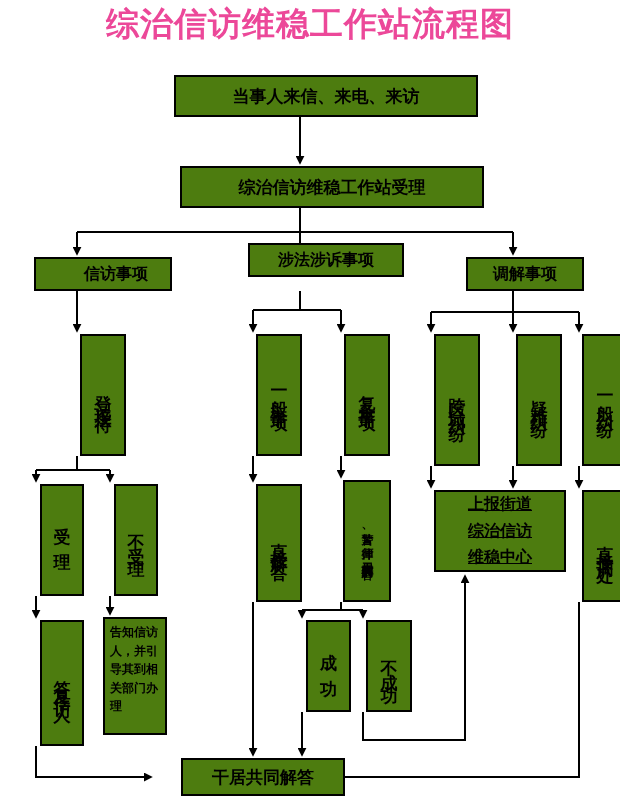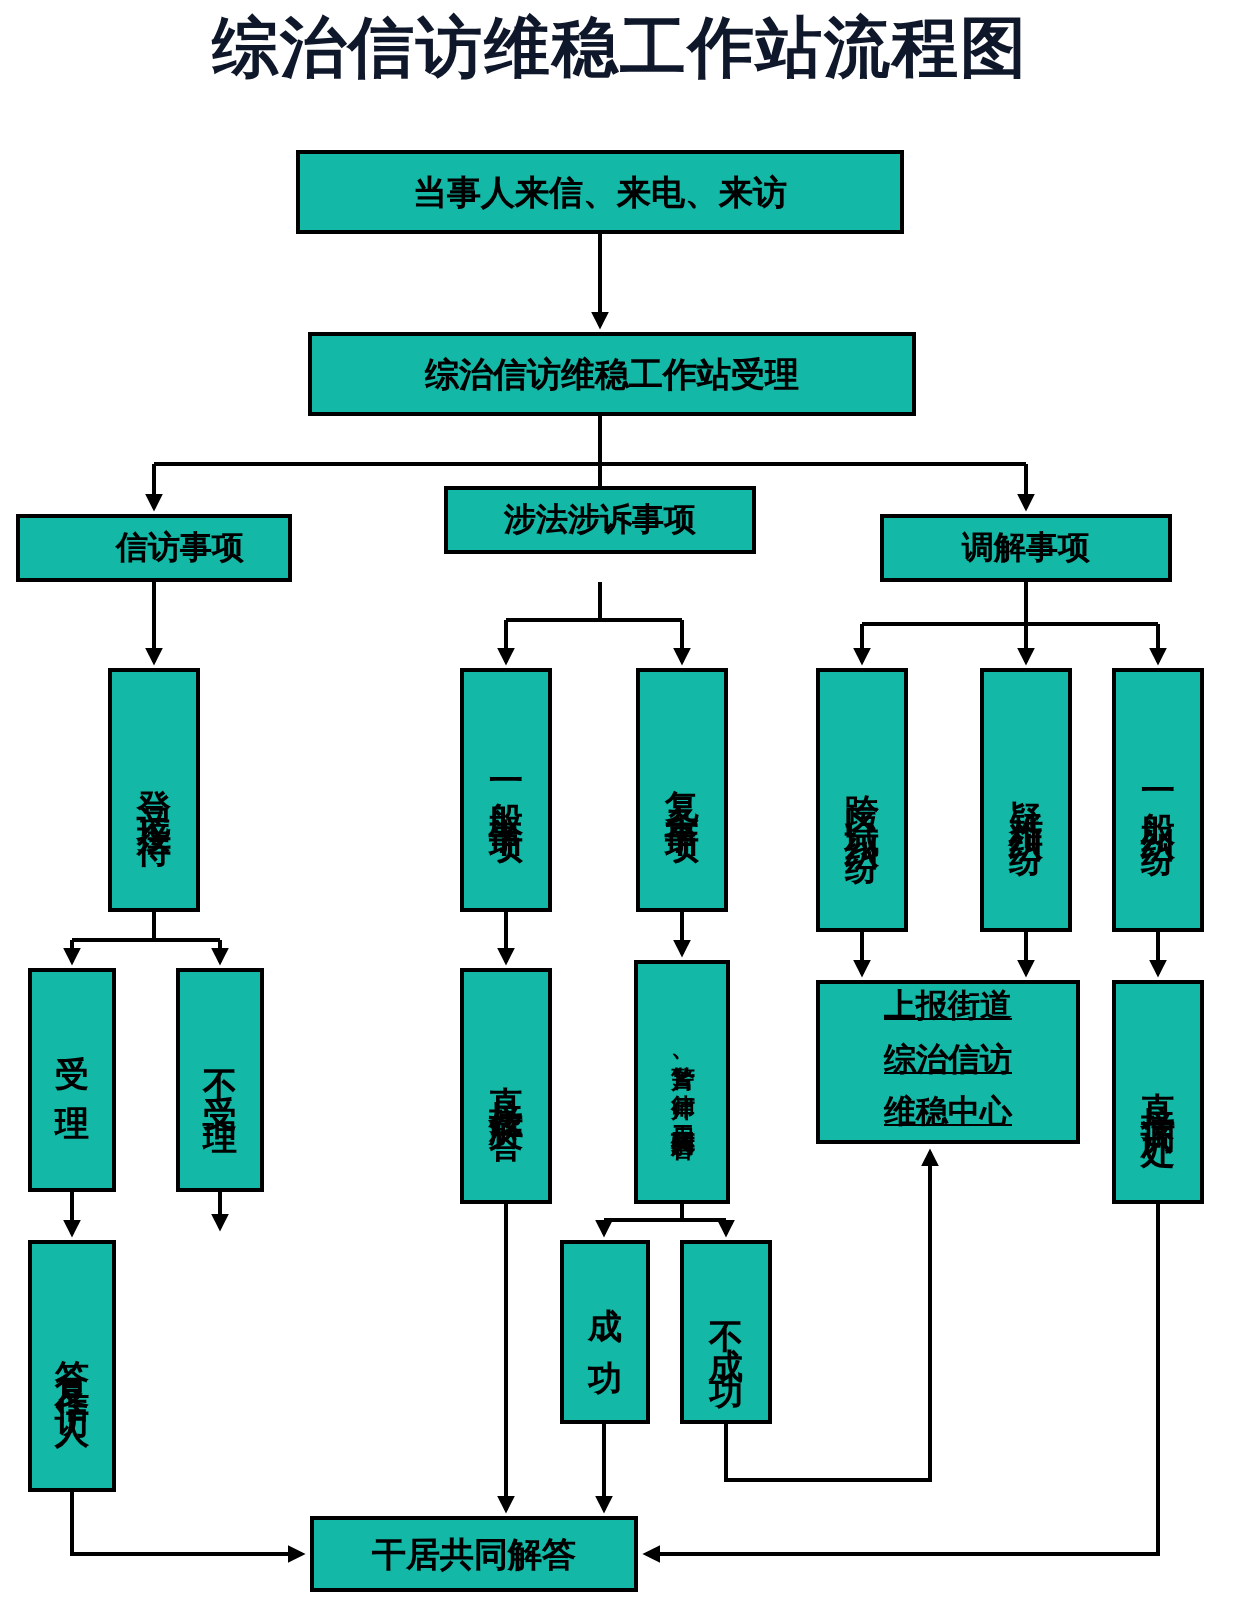--- a/index.html
+++ b/index.html
@@ -1,41 +1,41 @@
 <!DOCTYPE html>
 <html><head>
 <meta charset="utf-8">
 <style>
   html,body{margin:0;padding:0;background:#fff;}
   #stage{position:relative;width:620px;height:801px;background:#fff;
          font-family:"Liberation Sans",sans-serif;overflow:hidden;color:#000;}
   .title{position:absolute;left:0;top:2px;width:100%;text-align:center;
          font-size:33px;font-weight:bold;letter-spacing:1px;}
-  .box{position:absolute;box-sizing:border-box;border:2px solid #000;background:#14b8a6;
-       display:flex;align-items:center;justify-content:center;font-weight:bold;}
+  .box{position:absolute;box-sizing:border-box;border:2px solid #000;background:#4d7c0f;
+       display:flex;align-items:center;justify-content:center;font-weight:bold;margin-left:26px;}
   .h{font-size:17px;}
   .h2{font-size:16px;}
   .v {writing-mode:vertical-rl;text-orientation:upright;font-size:17px;letter-spacing:7px;}
   .v2{writing-mode:vertical-rl;text-orientation:upright;font-size:17px;letter-spacing:13px;}
   .v3{writing-mode:vertical-rl;text-orientation:upright;font-size:17px;letter-spacing:26px;}
   .vsm{writing-mode:vertical-lr;text-orientation:upright;font-size:12px;letter-spacing:1px;
        line-height:1.25;padding:3px 2px;}
   .wrap{font-size:12px;line-height:1.55;padding:4px 5px;align-items:flex-start;
         justify-content:flex-start;text-align:left;}
   .pre{font-size:16px;line-height:1.65;}
   .pre span{white-space:pre-line;text-align:center;text-decoration:underline;}
   svg.conn{position:absolute;left:0;top:0;}
   svg.conn line, svg.conn polyline{stroke:#000;stroke-width:2;fill:none;}
 </style>
 </head>
 <body>
 
 <div id="stage">
 
-  <div class="title" style="color: #0f172a;">综治信访维稳工作站流程图</div>
+  <div class="title" style="color: #ec4899;">综治信访维稳工作站流程图</div>
 
   <svg class="conn" width="620" height="801">
     <defs>
       <marker id="ah" viewBox="0 0 10 10" refX="8" refY="5" markerWidth="9" markerHeight="9" orient="auto" markerUnits="userSpaceOnUse">
         <path d="M0,0 L10,5 L0,10 Z" fill="#000"></path>
       </marker>
     </defs>
     <g>
       <line x1="300" y1="117" x2="300" y2="163" marker-end="url(#ah)"></line>
     </g>
@@ -85,30 +85,33 @@
   </svg>
 
   <div class="box h" style="left:148px;top:75px;width:304px;height:42px;">当事人来信、来电、来访</div>
 
   <div class="box h" style="left:154px;top:166px;width:304px;height:42px;text-align:right;">综治信访维稳工作站受理</div>
 
   <div class="box h2" style="left:8px;top:257px;width:138px;height:34px;padding-left:26px;">信访事项</div>
 
   <div class="box h2" style="left:222px;top:243px;width:156px;height:34px;">涉法涉诉事项</div>
 
-  <div class="box h2" style="left:440px;top:257px;width:146px;height:34px;">调解事项</div>
+  <div class="box h2" style="left:440px;top:257px;width:118px;height:34px;">调解事项</div>
 
   <div class="box v" style="left:54px;top:334px;width:46px;height:122px;">登记接待</div>
 
   <div class="box v3" style="left:14px;top:484px;width:44px;height:112px;">受理</div>
 
   <div class="box v2" style="left:88px;top:484px;width:44px;height:112px;">不受理</div>
 
   <div class="box v" style="left:14px;top:620px;width:44px;height:126px;">答复信访人</div>
 
+  <div class="box wrap" style="left:77px;top:617px;width:64px;height:118px;">
+    <span>告知信访人，并引导其到相关部门办理</span>
+  </div>
 
   <div class="box v" style="left:230px;top:334px;width:46px;height:122px;">一般事项</div>
 
   <div class="box v" style="left:318px;top:334px;width:46px;height:122px;">复杂事项</div>
 
   <div class="box v" style="left:230px;top:484px;width:46px;height:118px;">直接解答</div>
 
   <div class="box vsm" style="left:317px;top:480px;width:48px;height:122px;">片警、律师、干居共同解答</div>
 
   <div class="box v3" style="left:280px;top:620px;width:45px;height:92px;">成功</div>

